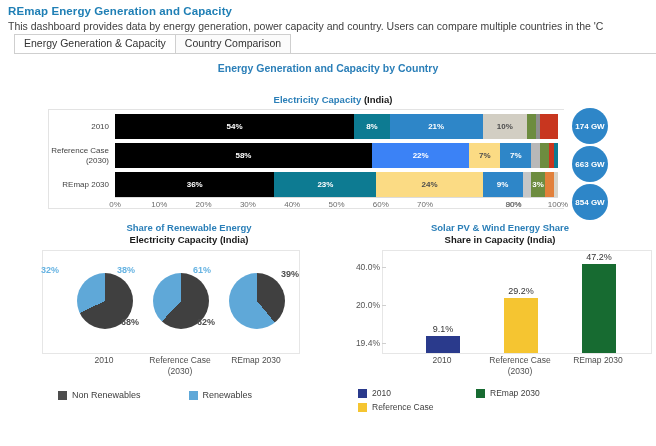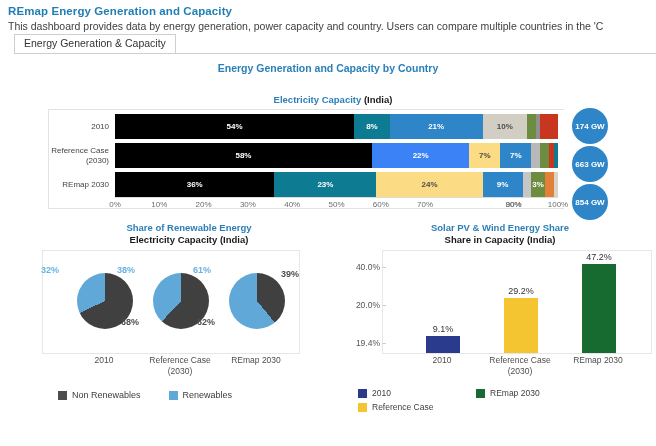--- a/index.html
+++ b/index.html
@@ -277,21 +277,21 @@
     font-size: 8.5px;
     color: #4d4d4d;
     line-height: 11px;
     width: 90px;
     transform: translateX(-50%);
   }
 
   
   #pie-legend {
     display: flex;
-    gap: 28px;
+    gap: 48px;
     margin-top: 10px;
     padding-left: 16px;
   }
   .legend-entry {
     display: flex;
     align-items: center;
     gap: 5px;
     font-size: 9px;
     color: #3d3d3d;
   }
@@ -317,20 +317,21 @@
 </head>
 <body>
 
 <div id="dashboard-header">
   <div id="dashboard-title">REmap Energy Generation and Capacity</div>
   <div id="dashboard-description">This dashboard provides data by energy generation, power capacity and country. Users can compare multiple countries in the 'C</div>
 </div>
 
 <div id="tab-bar">
   <div class="tab active">Energy Generation &amp; Capacity</div>
+  <div class="tab">Country Comparison</div>
 </div>
 
 <div id="main-panel">
 
   <div id="panel-title">Energy Generation and Capacity by Country</div>
 
   <div id="stacked-card">
     <div id="stacked-subtitle">
       <span>Electricity Capacity</span>
       <span class="country">(India)</span>

